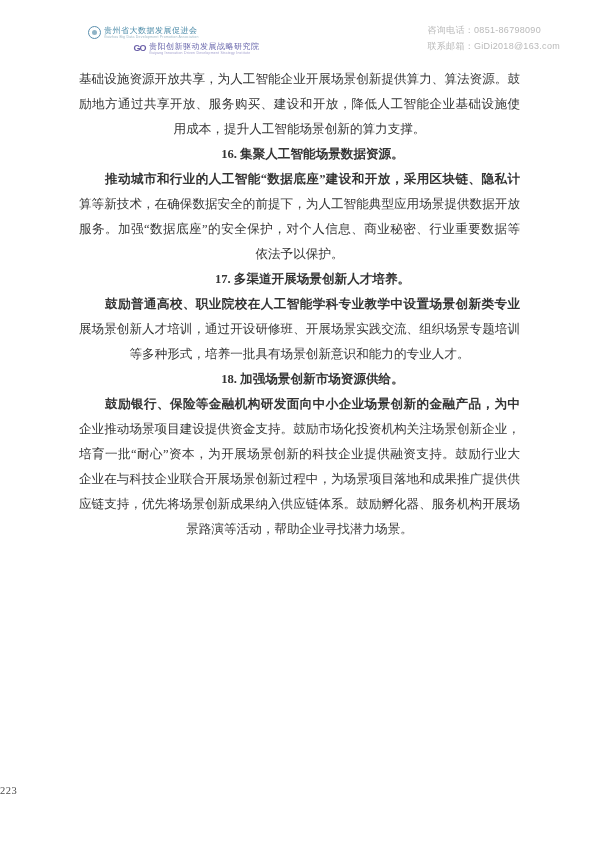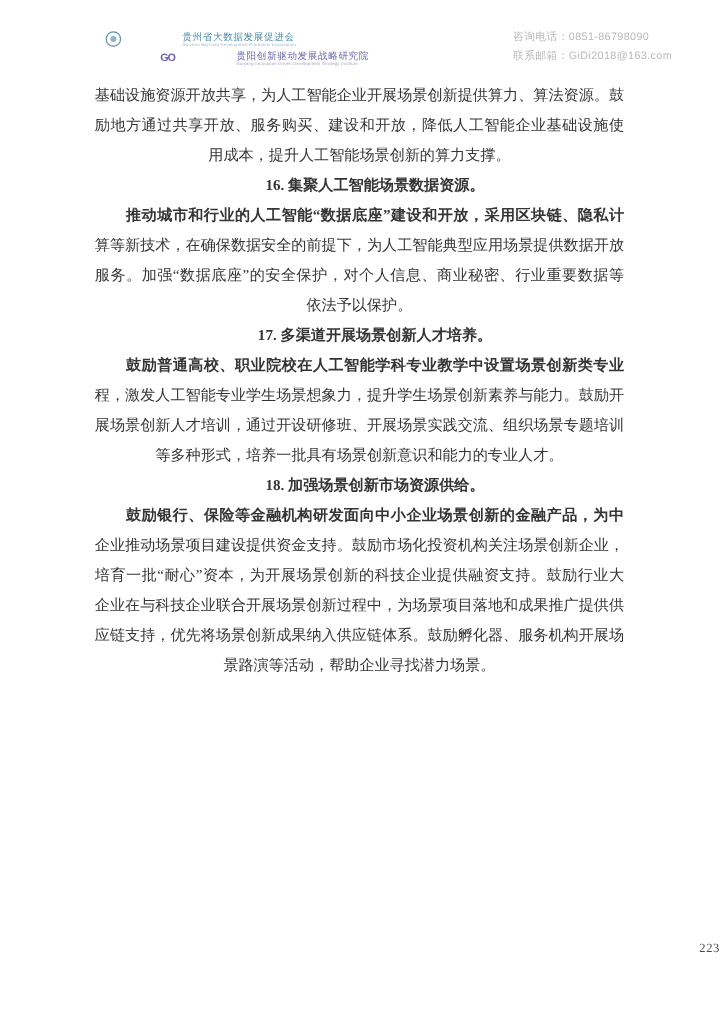--- a/index.html
+++ b/index.html
@@ -61,21 +61,20 @@
     font-weight: bold;
     font-size: 9px;
     color: #6a5fa8;
     letter-spacing: -1px;
     margin-left: 45px;
   }
   .logo-textcol {
     display: flex;
     flex-direction: column;
     justify-content: space-between;
-    margin-left: 48px;
   }
   .logo-name {
     font-family: "Liberation Sans", sans-serif;
     font-size: 8px;
     line-height: 9px;
     letter-spacing: 0.5px;
     white-space: nowrap;
   }
   .logo-name.teal { color: #4d8ca9; }
   .logo-name.purple { color: #6a68ad; }
@@ -127,21 +126,21 @@
     padding-left: 26px;
     font-weight: bold;
   }
 
   
   .footer {
     position: absolute;
     top: 785px;
     left: 0;
     width: 100%;
-    text-align: right;
+    text-align: left;
     font-size: 10.5px;
     color: #4a4a4a;
     letter-spacing: 0.5px;
   }
 </style>
 </head>
 <body>
 
 <div class="page">
 
@@ -172,21 +171,20 @@
       <div class="text-line fill">基础设施资源开放共享，为人工智能企业开展场景创新提供算力、算法资源。鼓</div>
       <div class="text-line fill">励地方通过共享开放、服务购买、建设和开放，降低人工智能企业基础设施使</div>
       <div class="text-line">用成本，提升人工智能场景创新的算力支撑。</div>
       <div class="text-line indent">16. 集聚人工智能场景数据资源。</div>
       <div class="text-line fill indent">推动城市和行业的人工智能“数据底座”建设和开放，采用区块链、隐私计</div>
       <div class="text-line fill">算等新技术，在确保数据安全的前提下，为人工智能典型应用场景提供数据开放</div>
       <div class="text-line fill">服务。加强“数据底座”的安全保护，对个人信息、商业秘密、行业重要数据等</div>
       <div class="text-line">依法予以保护。</div>
       <div class="text-line indent">17. 多渠道开展场景创新人才培养。</div>
       <div class="text-line fill indent">鼓励普通高校、职业院校在人工智能学科专业教学中设置场景创新类专业课</div>
-      <div class="text-line fill">程，激发人工智能专业学生场景想象力，提升学生场景创新素养与能力。鼓励开</div>
       <div class="text-line fill">展场景创新人才培训，通过开设研修班、开展场景实践交流、组织场景专题培训</div>
       <div class="text-line">等多种形式，培养一批具有场景创新意识和能力的专业人才。</div>
       <div class="text-line indent">18. 加强场景创新市场资源供给。</div>
       <div class="text-line fill indent">鼓励银行、保险等金融机构研发面向中小企业场景创新的金融产品，为中小</div>
       <div class="text-line fill">企业推动场景项目建设提供资金支持。鼓励市场化投资机构关注场景创新企业，</div>
       <div class="text-line fill">培育一批“耐心”资本，为开展场景创新的科技企业提供融资支持。鼓励行业大</div>
       <div class="text-line fill">企业在与科技企业联合开展场景创新过程中，为场景项目落地和成果推广提供供</div>
       <div class="text-line fill">应链支持，优先将场景创新成果纳入供应链体系。鼓励孵化器、服务机构开展场</div>
       <div class="text-line">景路演等活动，帮助企业寻找潜力场景。</div>
     </div>

